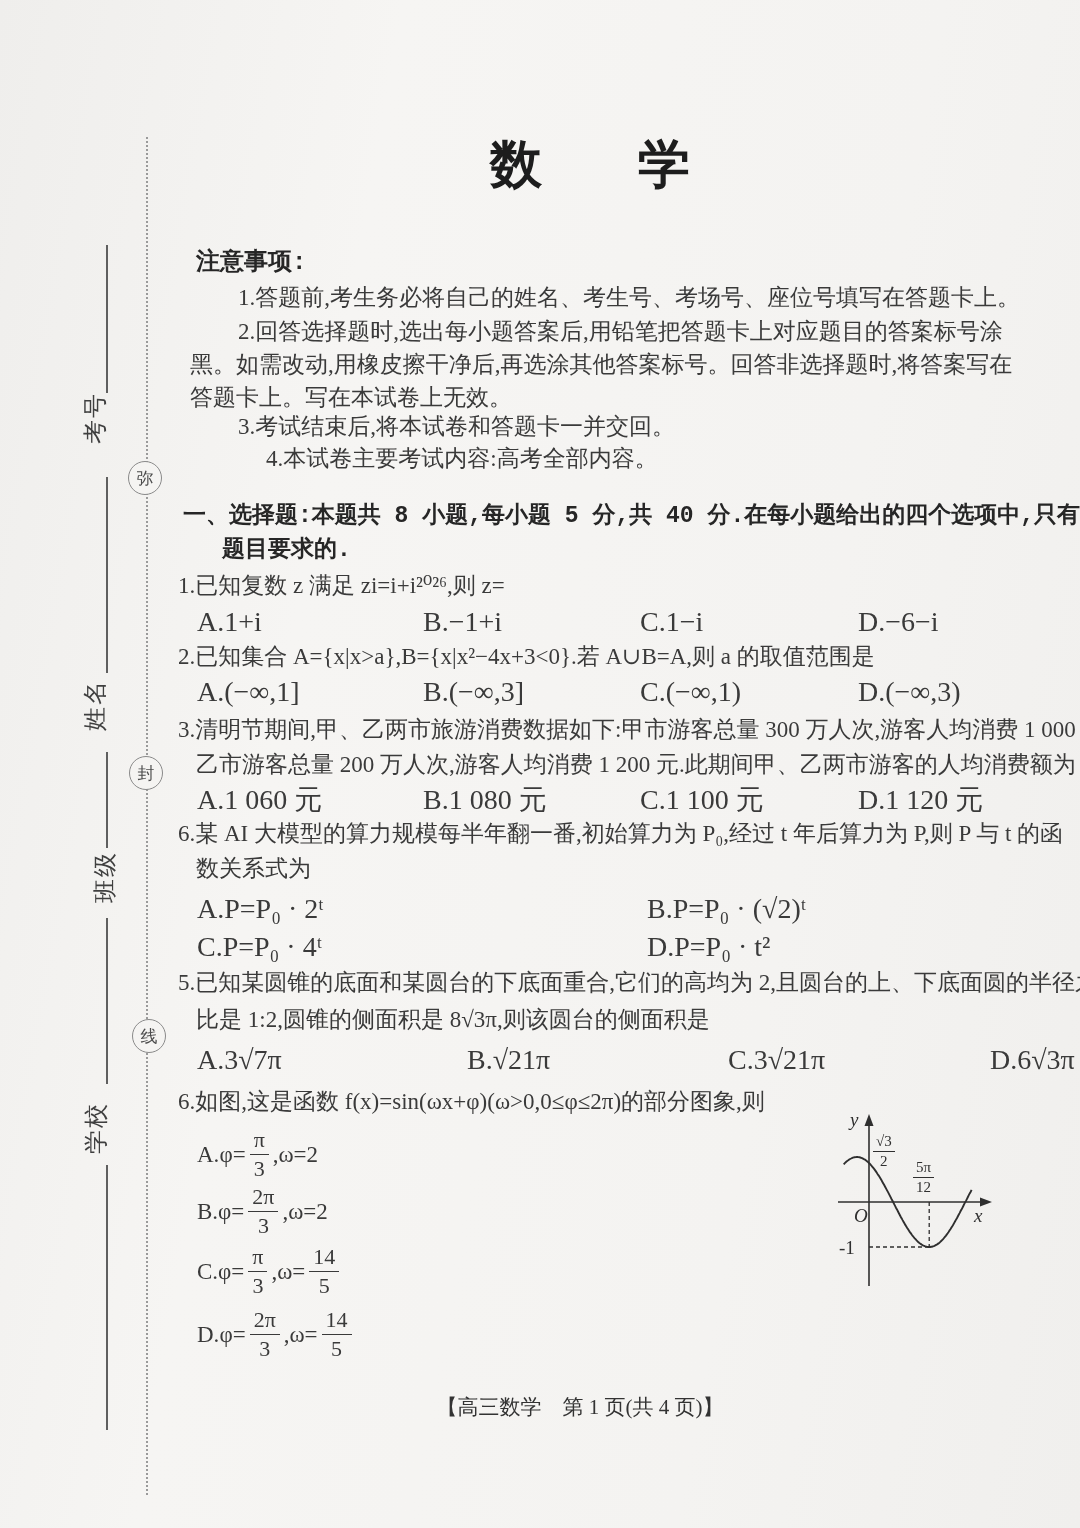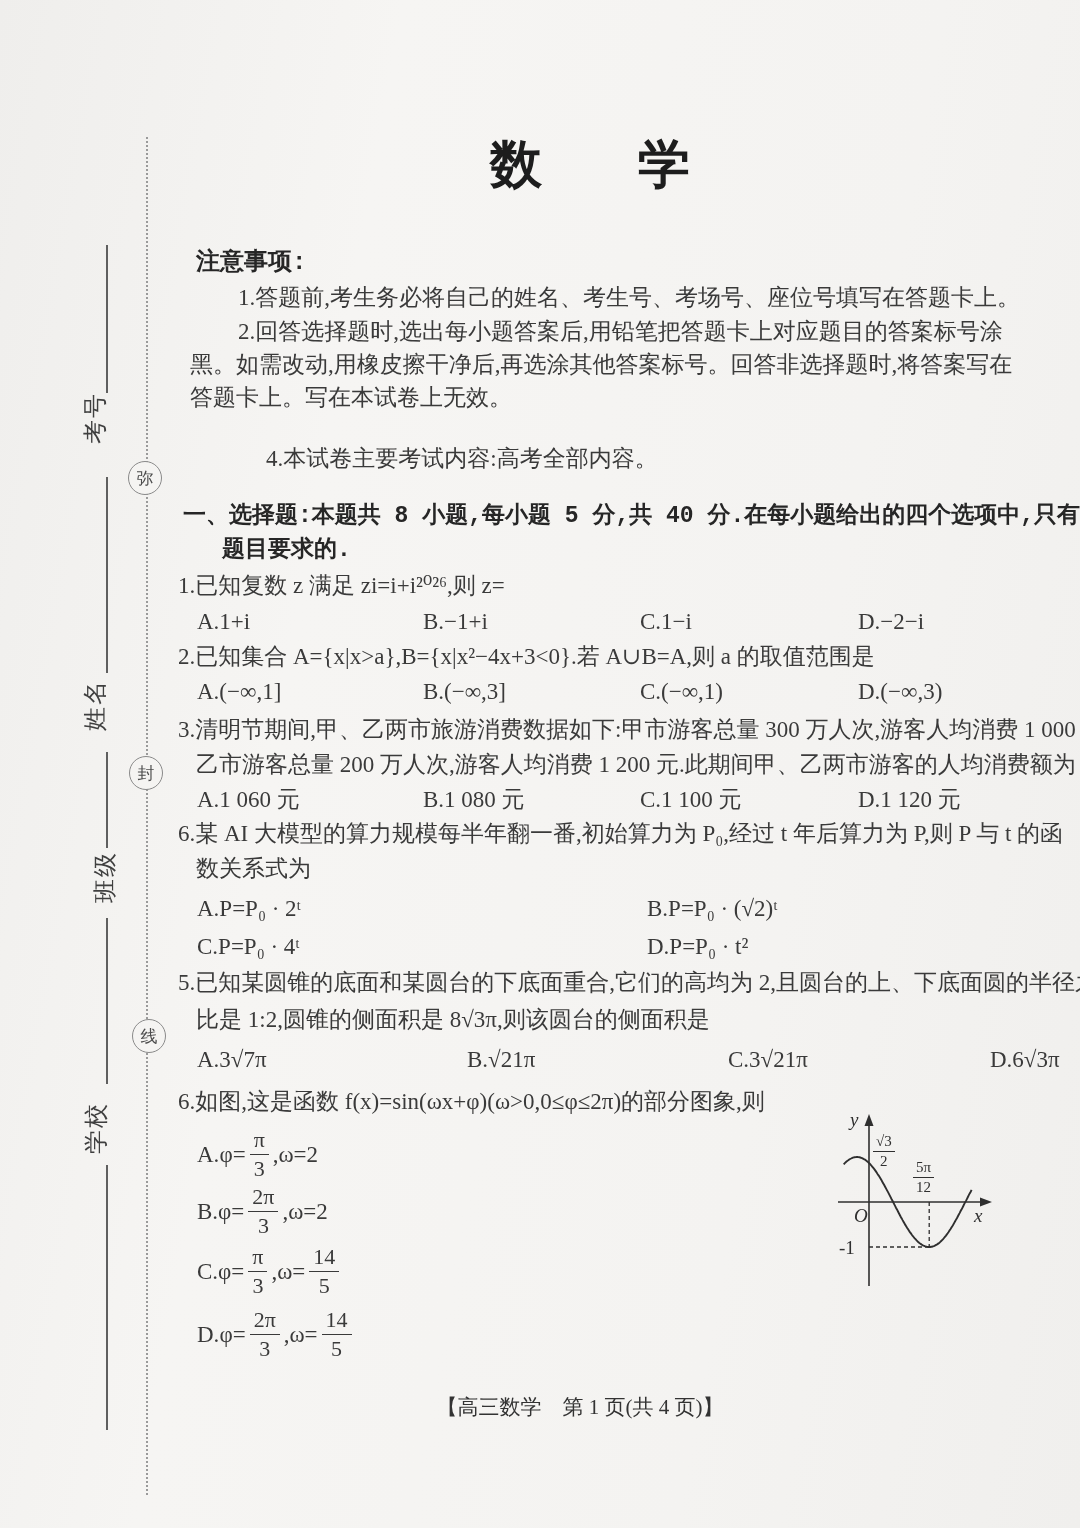--- a/index.html
+++ b/index.html
@@ -20,21 +20,21 @@
     font-size:24px; letter-spacing:2px; color:#3f3f3f; white-space:nowrap;
     transform:rotate(-90deg); }
   
   .t { position:absolute; font-size:23px; line-height:27px; white-space:nowrap; color:#3a3a3a; }
   .hd { font-family:Liberation Mono, monospace; font-weight:bold; color:#262626; }
   
   .title { position:absolute; top:136px; left:150px; width:880px; display:flex; justify-content:center; gap:96px;
     font-size:52px; line-height:56px; font-weight:bold; color:#1d1d1d;
     font-family:"Liberation Sans","DejaVu Sans",sans-serif; }
   
-  .opts { position:absolute; left:197px; display:grid; font-size:23px; line-height:27px; white-space:nowrap; }
+  .opts { position:absolute; left:197px; display:grid; font-size:28px; line-height:27px; white-space:nowrap; }
   .c4 { grid-template-columns:226px 217px 218px auto; }
   .c2 { grid-template-columns:450px auto; row-gap:11px; }
   
   .frac { display:inline-flex; flex-direction:column; align-items:center; line-height:1.1;
     font-size:22px; margin:0 4px; vertical-align:middle; }
   .frac .fnum { padding:0 4px 2px; border-bottom:1.6px solid #3a3a3a; }
   .frac .fden { padding-top:2px; }
   .q6opt { position:absolute; left:197px; display:flex; align-items:center; font-size:23px; color:#3a3a3a; }
   
   .graph { position:absolute; left:826px; top:1102px; width:250px; height:205px; }
@@ -77,31 +77,32 @@
   <div class="title">
     <span>数</span>
     <span>学</span>
   </div>
 
   <div class="t hd" style="left:196px; top:249px; font-size:24px;">注意事项:</div>
   <div class="t" style="left:238px; top:284px;">1.答题前,考生务必将自己的姓名、考生号、考场号、座位号填写在答题卡上。</div>
   <div class="t" style="left:238px; top:318px;">2.回答选择题时,选出每小题答案后,用铅笔把答题卡上对应题目的答案标号涂</div>
   <div class="t" style="left:190px; top:351px;">黑。如需改动,用橡皮擦干净后,再选涂其他答案标号。回答非选择题时,将答案写在</div>
   <div class="t" style="left:190px; top:384px;">答题卡上。写在本试卷上无效。</div>
+  <div class="t" style="left:238px; top:413px;">3.考试结束后,将本试卷和答题卡一并交回。</div>
   <div class="t" style="left:238px; top:445px;margin-left:28px;">4.本试卷主要考试内容:高考全部内容。</div>
 
   <div class="t hd" style="left:183px; top:503px;">一、选择题:本题共 8 小题,每小题 5 分,共 40 分.在每小题给出的四个选项中,只有一项是符合</div>
   <div class="t hd" style="left:222px; top:537px;">题目要求的.</div>
 
   <div class="t" style="left:178px; top:572px;">1.已知复数 z 满足 zi=i+i²⁰²⁶,则 z=</div>
   <div class="opts c4" style="top:608px;">
     <span>A.1+i</span>
     <span>B.−1+i</span>
     <span>C.1−i</span>
-    <span>D.−2−i</span>
+    <span>D.−6−i</span>
   </div>
 
   <div class="t" style="left:178px; top:643px;">2.已知集合 A={x|x&gt;a},B={x|x²−4x+3&lt;0}.若 A∪B=A,则 a 的取值范围是</div>
   <div class="opts c4" style="top:678px;">
     <span>A.(−∞,1]</span>
     <span>B.(−∞,3]</span>
     <span>C.(−∞,1)</span>
     <span>D.(−∞,3)</span>
   </div>
 

